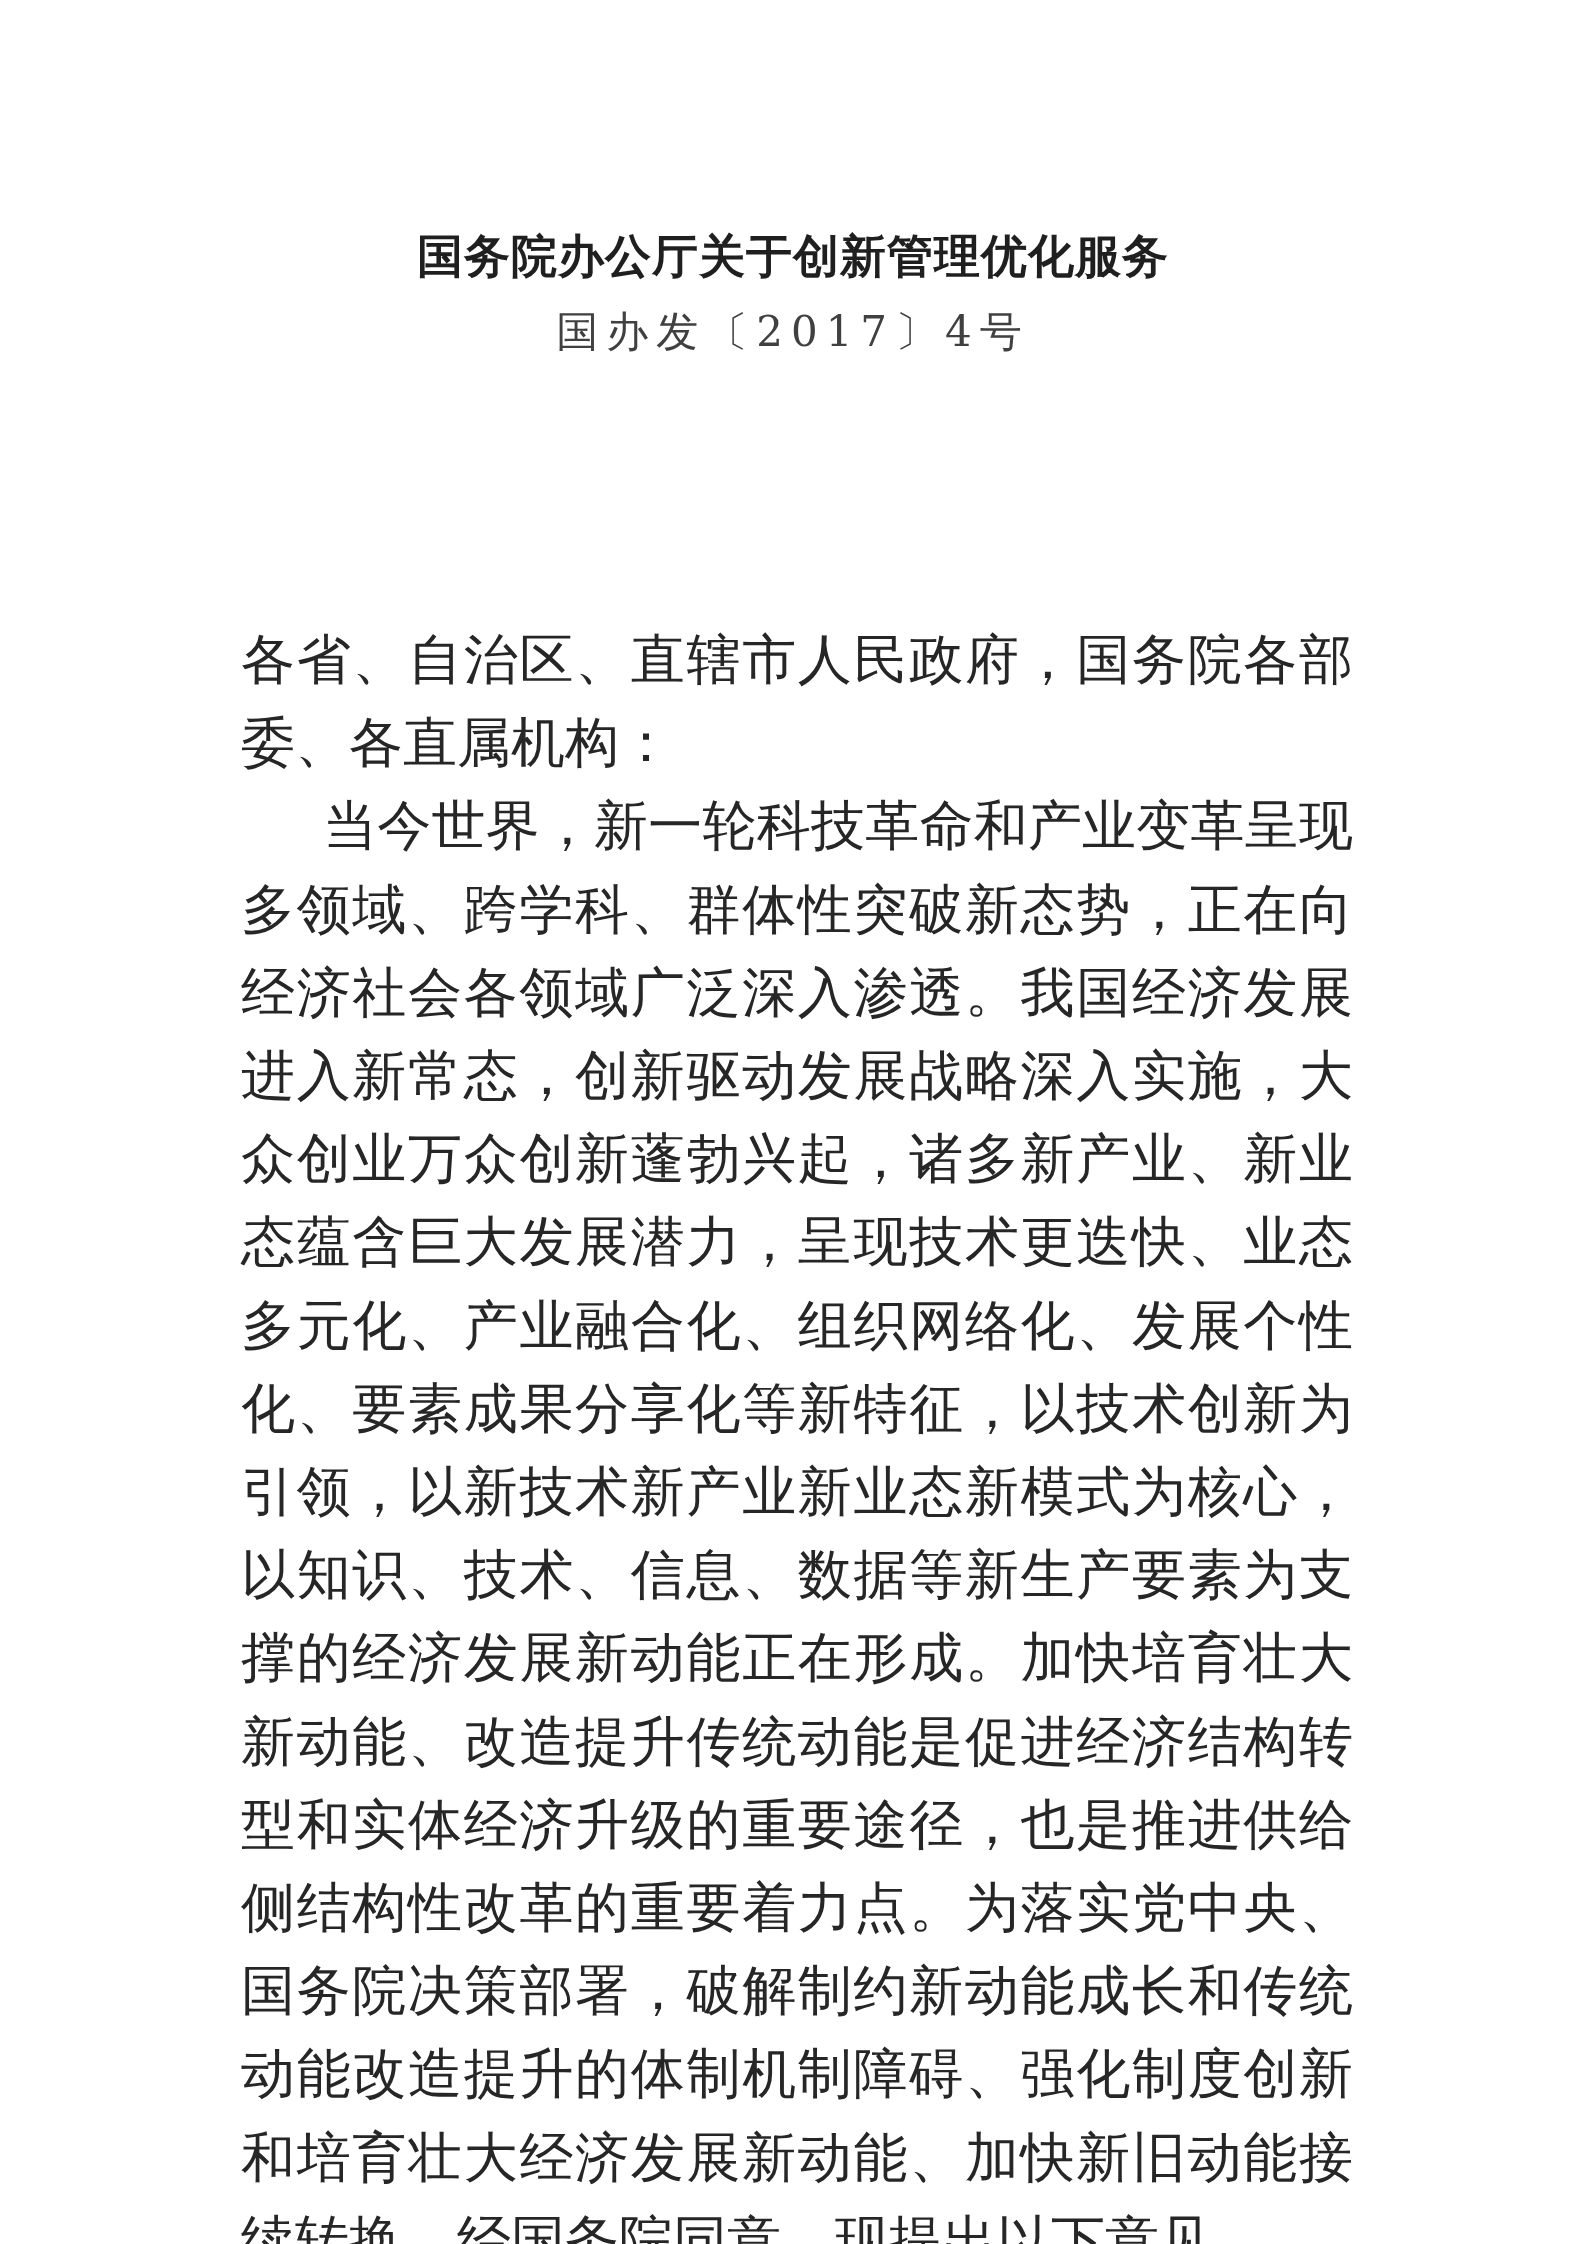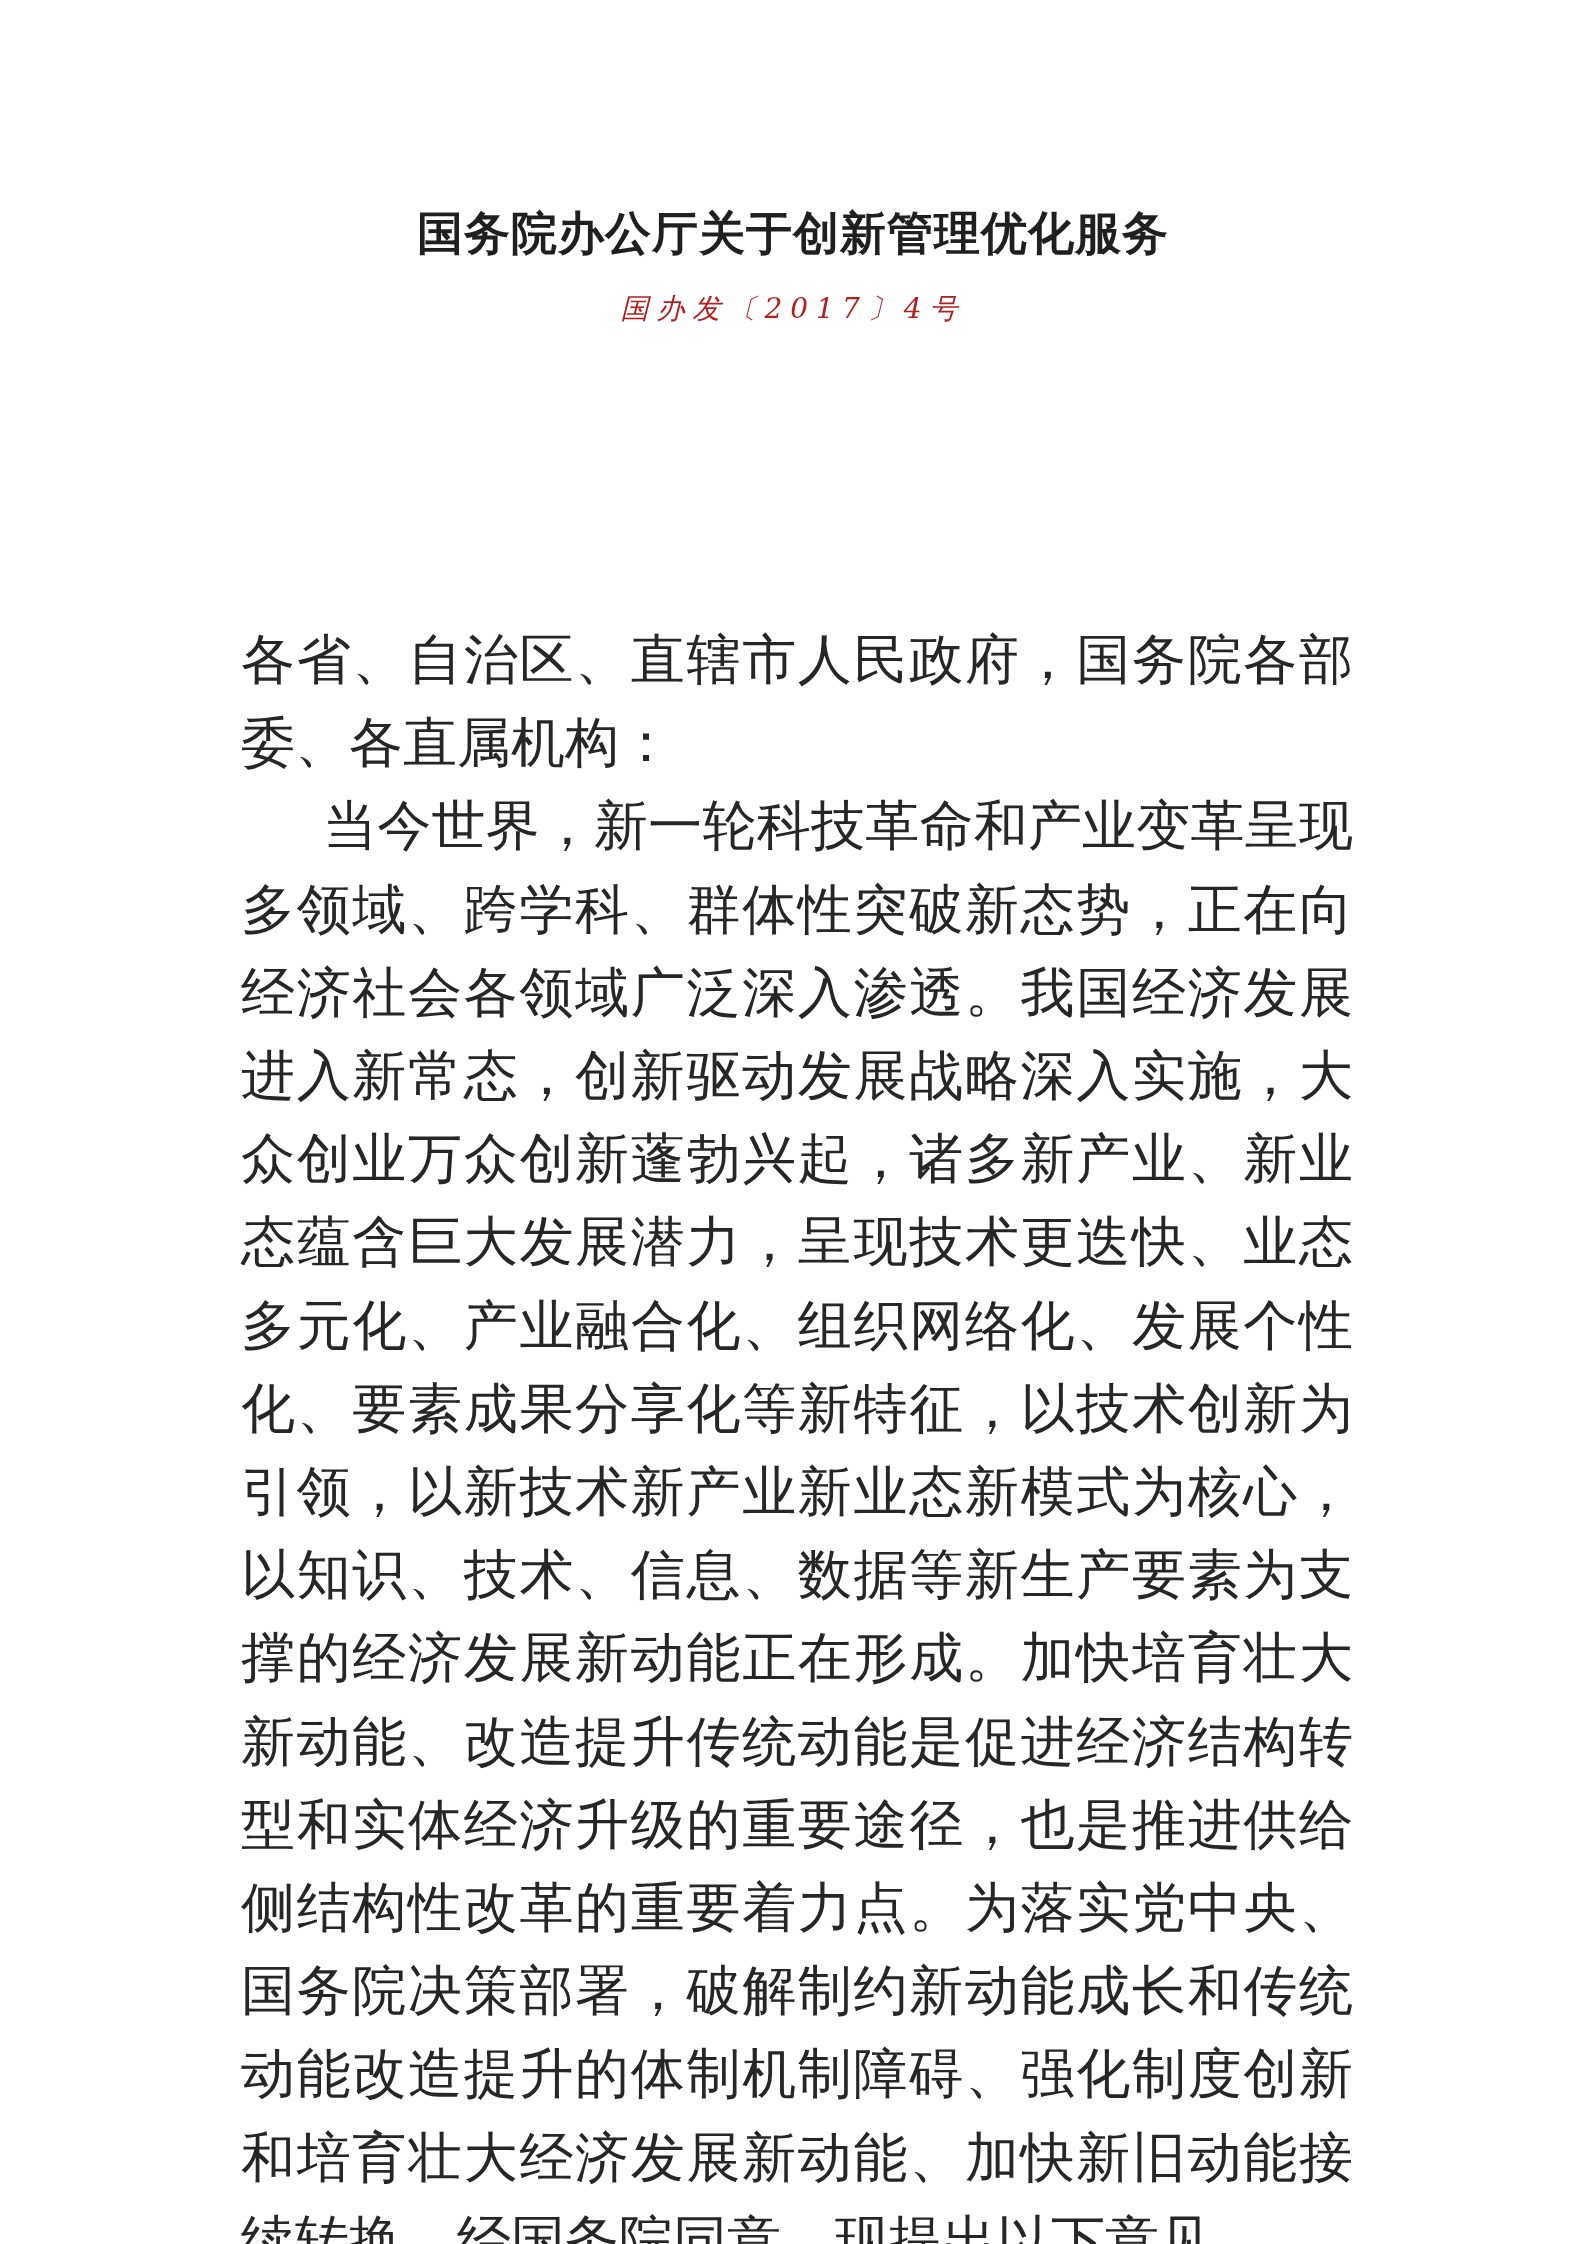--- a/index.html
+++ b/index.html
@@ -18,39 +18,38 @@
     .page {
       position: absolute;
       left: 0; top: 0;
       width: 1586px;
       height: 2244px;
     }
     .title-block {
       position: absolute;
       left: 0;
       width: 1586px;
-      top: 191px;
+      top: 214px;
       text-align: center;
     }
     .title-line {
       font-size: 46px;
       font-weight: bold;
       letter-spacing: 1px;
       height: 84px;
       line-height: 84px;
       color: #1f1f1f;
     }
     .doc-number {
       margin-top: 4px;
-      font-size: 28px;
+      font-size: 42px;
       line-height: 60px;
       letter-spacing: 8px;
-      color: #b91c1c;
+      color: #404040;
       font-family: "DejaVu Serif", "Liberation Serif", serif;
-      font-style: italic;
     }
     .body-text {
       position: absolute;
       left: 241px;
       top: 618px;
       width: 1112px;
       font-size: 54px;
       line-height: 83.2px;
       text-align: justify;
       color: #262626;

